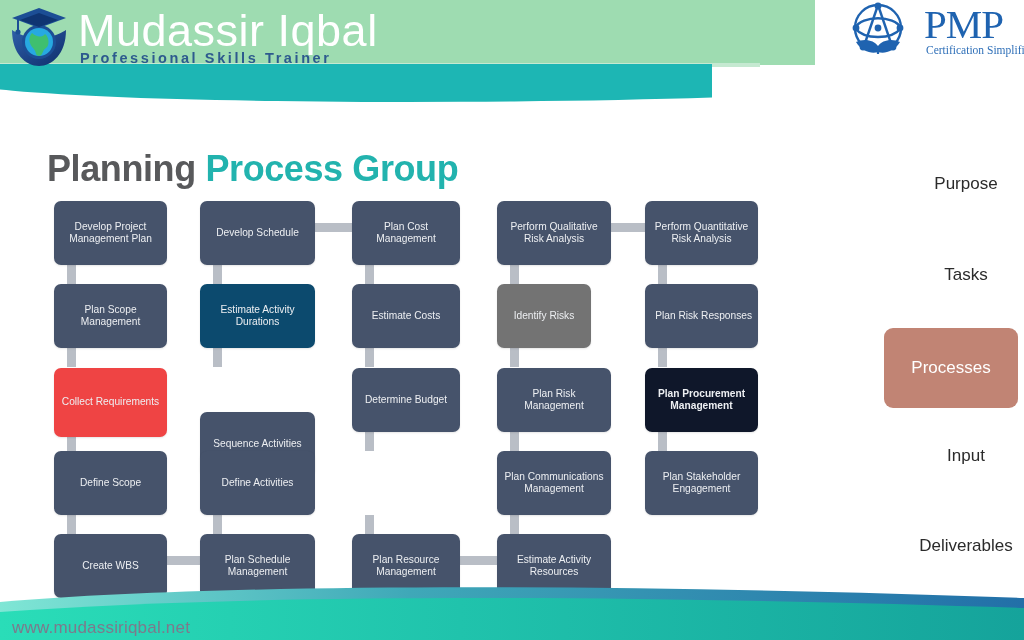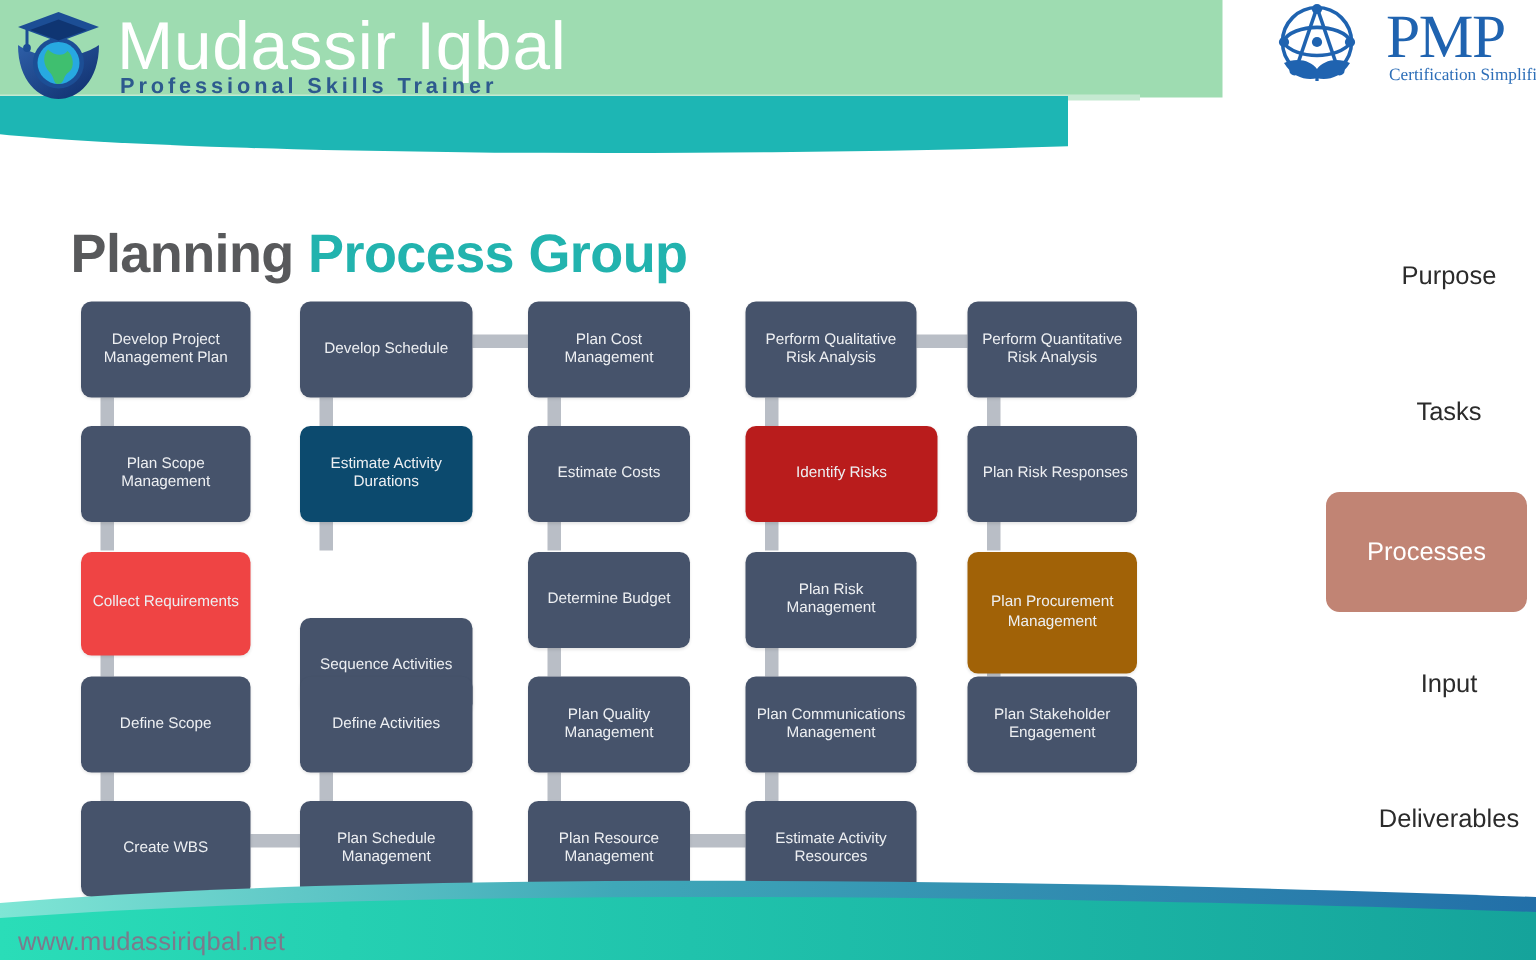--- a/index.html
+++ b/index.html
@@ -226,48 +226,45 @@
       </div>
       <div class="pbox" style="left: 352px; top: 201px; width: 108px; height: 64px; background: rgb(70, 83, 107);">
         <span>Plan Cost Management</span>
       </div>
       <div class="pbox" style="left: 352px; top: 284px; width: 108px; height: 64px; background: rgb(70, 83, 107);">
         <span>Estimate Costs</span>
       </div>
       <div class="pbox" style="left: 352px; top: 368px; width: 108px; height: 64px; background: rgb(70, 83, 107);">
         <span>Determine Budget</span>
       </div>
-      <div class="pbox" style="left: 352px; top: 451px; width: 108px; height: 64px; background: rgb(70, 83, 107);">
-        <span>Plan Quality Management</span>
-      </div>
       <div class="pbox" style="left: 352px; top: 534px; width: 108px; height: 64px; background: rgb(70, 83, 107);">
         <span>Plan Resource Management</span>
       </div>
       <div class="pbox" style="left: 497px; top: 201px; width: 114px; height: 64px; background: rgb(70, 83, 107);">
         <span>Perform Qualitative Risk Analysis</span>
       </div>
-      <div class="pbox" style="left: 497px; top: 284px; width: 128px; height: 64px; background: #b91c1c;">
+      <div class="pbox" style="left: 497px; top: 284px; width: 94px; height: 64px; background: #737373;">
         <span>Identify Risks</span>
       </div>
       <div class="pbox" style="left: 497px; top: 368px; width: 114px; height: 64px; background: rgb(70, 83, 107);">
         <span>Plan Risk Management</span>
       </div>
       <div class="pbox" style="left: 497px; top: 451px; width: 114px; height: 64px; background: rgb(70, 83, 107);">
         <span>Plan Communications Management</span>
       </div>
       <div class="pbox" style="left: 497px; top: 534px; width: 114px; height: 64px; background: rgb(70, 83, 107);">
         <span>Estimate Activity Resources</span>
       </div>
       <div class="pbox" style="left: 645px; top: 201px; width: 113px; height: 64px; background: rgb(70, 83, 107);">
         <span>Perform Quantitative Risk Analysis</span>
       </div>
       <div class="pbox" style="left: 645px; top: 284px; width: 113px; height: 64px; background: rgb(70, 83, 107); justify-content: flex-end;">
         <span>Plan Risk Responses</span>
       </div>
-      <div class="pbox" style="left: 645px; top: 368px; width: 113px; height: 81px; background: #a16207;">
+      <div class="pbox" style="left: 645px; top: 368px; width: 113px; height: 64px; background: #0f172a; font-weight: bold;">
         <span>Plan Procurement Management</span>
       </div>
       <div class="pbox" style="left: 645px; top: 451px; width: 113px; height: 64px; background: rgb(70, 83, 107);">
         <span>Plan Stakeholder Engagement</span>
       </div>
     </div>
 
   <div id="sidebar">
       <div class="side-label" style="left: 884px; top: 174px;">Purpose</div>
       <div class="side-label" style="left: 884px; top: 265px;">Tasks</div>

